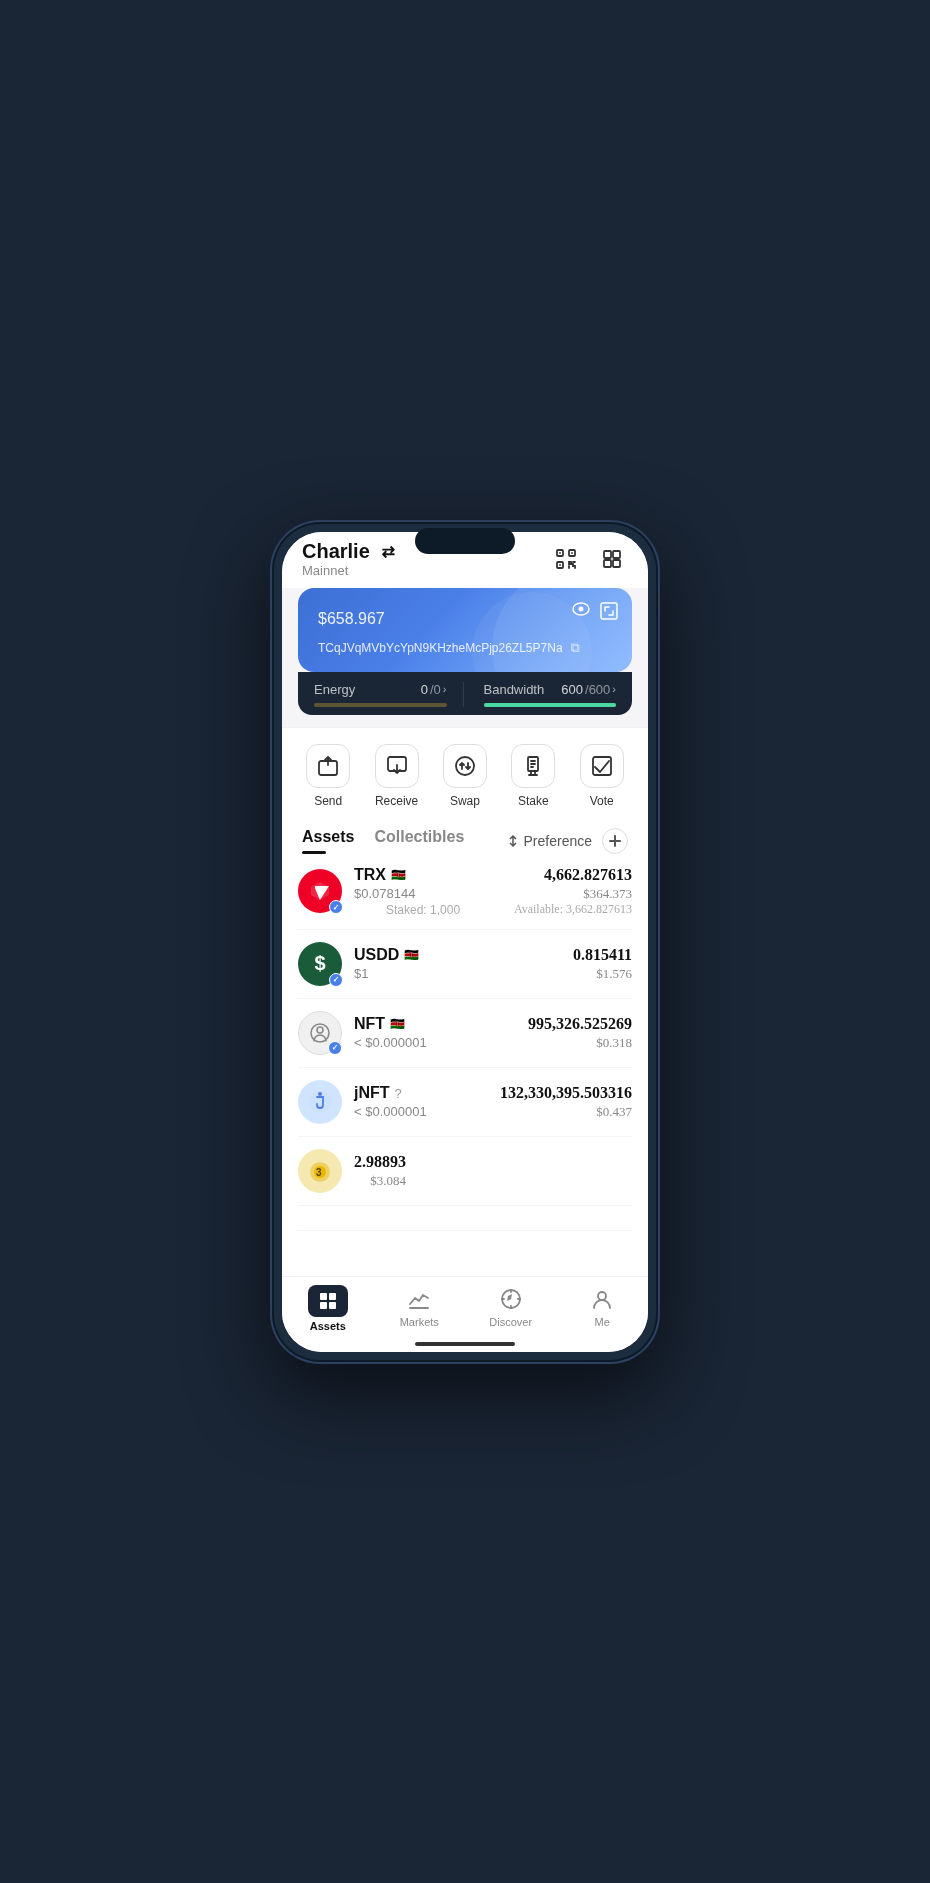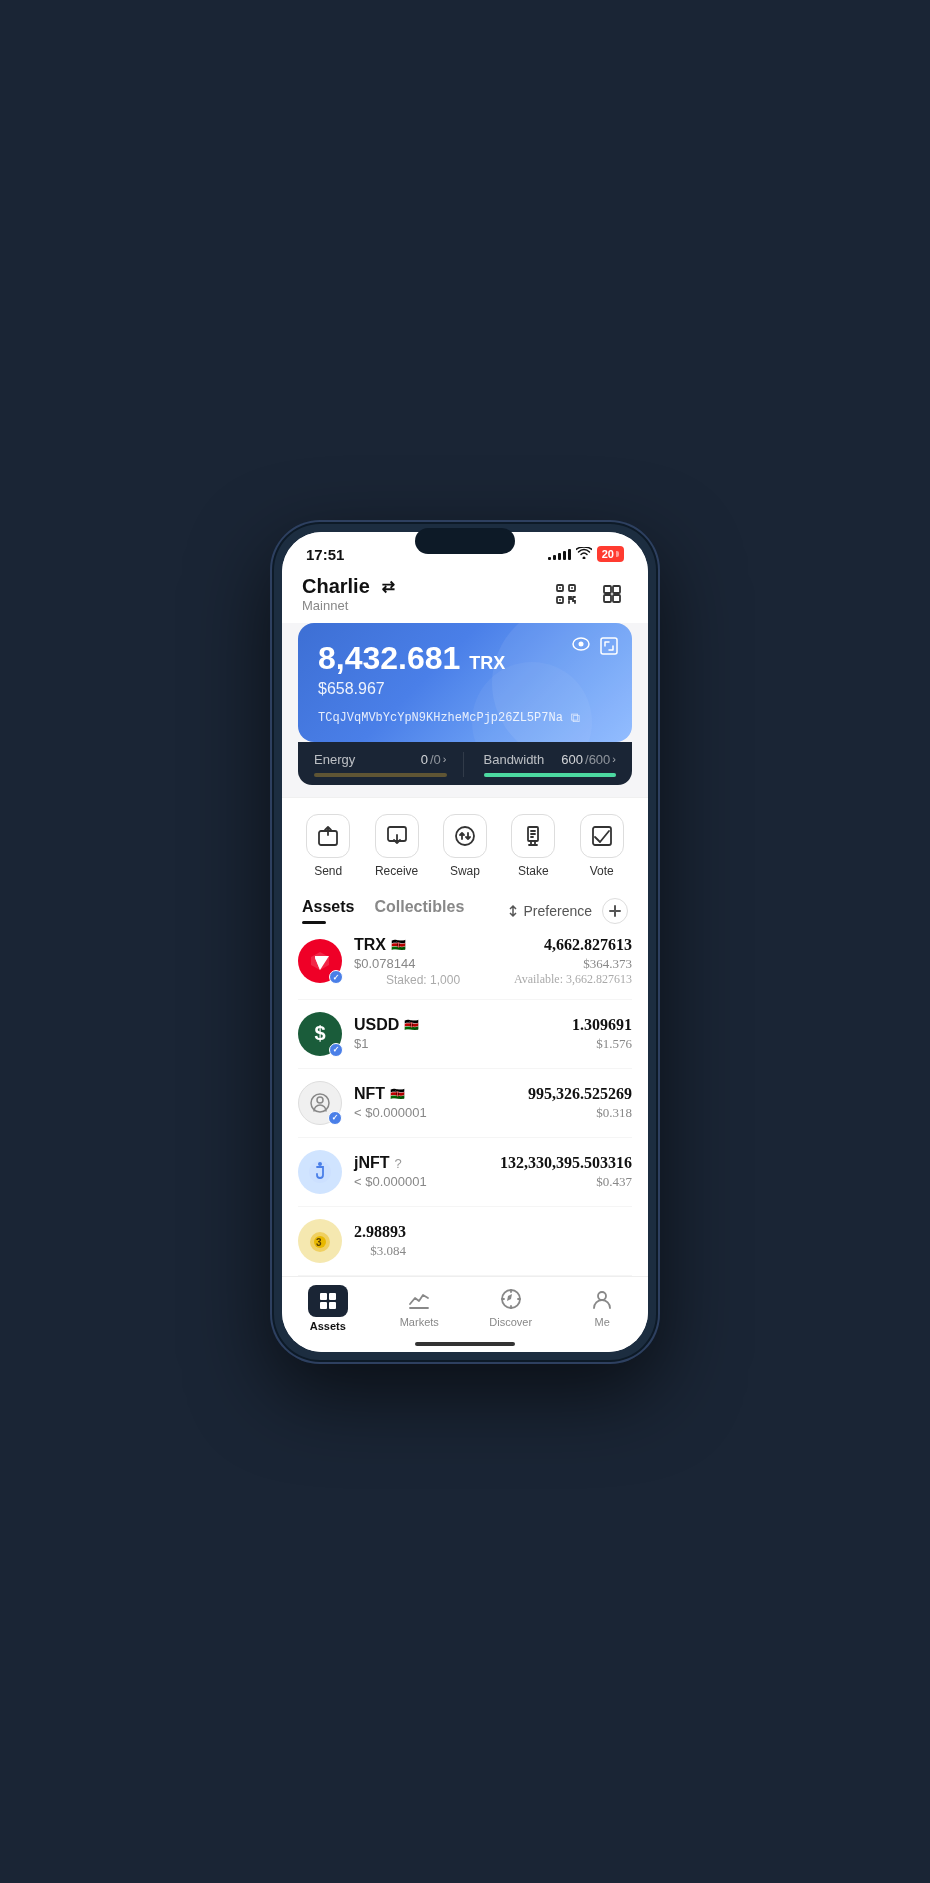--- a/index.html
+++ b/index.html
@@ -195,21 +195,20 @@
     }
     .wallet-address-row {
       margin-top: 12px;
       display: flex;
       align-items: center;
       gap: 8px;
     }
     .wallet-address {
       font-size: 12px;
       color: rgba(255,255,255,0.85);
-      font-family: Liberation Mono, monospace;
     }
     .copy-icon {
       color: rgba(255,255,255,0.7);
       font-size: 13px;
       cursor: pointer;
     }
     
     .resource-section {
       background: #1a2535;
       margin: 0 16px 12px;
@@ -531,44 +530,20 @@
     
     .asset-list::-webkit-scrollbar { display: none; }
   </style>
 </head>
 <body>
 
 <div class="phone-frame">
   <div class="dynamic-island"></div>
   <div class="phone-screen">
 
-    <div class="status-bar">
-      <span class="status-time">17:51</span>
-      <div class="status-icons">
-        <div class="signal-bars">
-          <div class="signal-bar" style="height:3px"></div>
-          <div class="signal-bar" style="height:5px"></div>
-          <div class="signal-bar" style="height:7px"></div>
-          <div class="signal-bar" style="height:9px"></div>
-          <div class="signal-bar" style="height:11px"></div>
-        </div>
-        <span class="wifi-icon">
-          <svg width="16" height="12" viewBox="0 0 16 12" fill="none">
-            <path d="M8 9.5a1.5 1.5 0 1 1 0 3 1.5 1.5 0 0 1 0-3z" fill="#111"></path>
-            <path d="M5 7.5C5.9 6.6 6.9 6 8 6s2.1.6 3 1.5" stroke="#111" stroke-width="1.5" stroke-linecap="round" fill="none"></path>
-            <path d="M2.5 5C4.1 3.4 5.9 2.5 8 2.5s3.9.9 5.5 2.5" stroke="#111" stroke-width="1.5" stroke-linecap="round" fill="none"></path>
-            <path d="M0 2.5C2 0.8 4.8 0 8 0s6 .8 8 2.5" stroke="#111" stroke-width="1.5" stroke-linecap="round" fill="none"></path>
-          </svg>
-        </span>
-        <div class="battery-indicator">
-          <span>20</span>
-          <div class="battery-cap"></div>
-        </div>
-      </div>
-    </div>
 
     <div class="app-header">
       <div class="wallet-name-row">
         <div class="wallet-name">
           <span>Charlie</span>
           <span class="wallet-name-swap-icon">⇄</span>
         </div>
         <span class="network-label">Mainnet</span>
       </div>
       <div class="header-actions">
@@ -602,21 +577,20 @@
             <circle cx="9" cy="7" r="2.5" fill="white"></circle>
           </svg>
         </span>
         <span class="card-icon-btn">
           <svg width="18" height="18" viewBox="0 0 18 18" fill="none">
             <rect x="1" y="1" width="16" height="16" rx="2" stroke="white" stroke-width="1.5" fill="none"></rect>
             <path d="M5 5h4M5 5v4M13 13h-4M13 13v-4" stroke="white" stroke-width="1.5" stroke-linecap="round"></path>
           </svg>
         </span>
       </div>
-      <div class="balance-amount"><span>8,432.681</span> <span style="font-size:18px;font-weight:600">TRX</span></div>
       <div class="balance-usd">$658.967</div>
       <div class="wallet-address-row">
         <span class="wallet-address">TCqJVqMVbYcYpN9KHzheMcPjp26ZL5P7Na</span>
         <span class="copy-icon">⧉</span>
       </div>
     </div>
 
     <div class="resource-section">
       <div class="resource-row">
         <div class="resource-item">
@@ -757,21 +731,21 @@
           <div class="verified-badge">✓</div>
         </div>
         <div class="asset-info">
           <div class="asset-name-row">
             <span class="asset-name">USDD</span>
             <span class="asset-flag">🇰🇪</span>
           </div>
           <div class="asset-price">$1</div>
         </div>
         <div class="asset-amounts">
-          <div class="asset-balance">1.309691</div>
+          <div class="asset-balance">0.815411</div>
           <div class="asset-balance-usd">$1.576</div>
         </div>
       </div>
 
       <div class="asset-item">
         <div class="asset-logo asset-logo-nft" style="font-size:13px;color:#555">
           <svg width="24" height="24" viewBox="0 0 24 24" fill="none">
             <circle cx="12" cy="12" r="9" stroke="#888" stroke-width="1.5" fill="none"></circle>
             <circle cx="12" cy="9" r="3" stroke="#888" stroke-width="1.5" fill="none"></circle>
             <path d="M6 20c0-3.3 2.7-6 6-6s6 2.7 6 6" stroke="#888" stroke-width="1.5" stroke-linecap="round" fill="none"></path>

